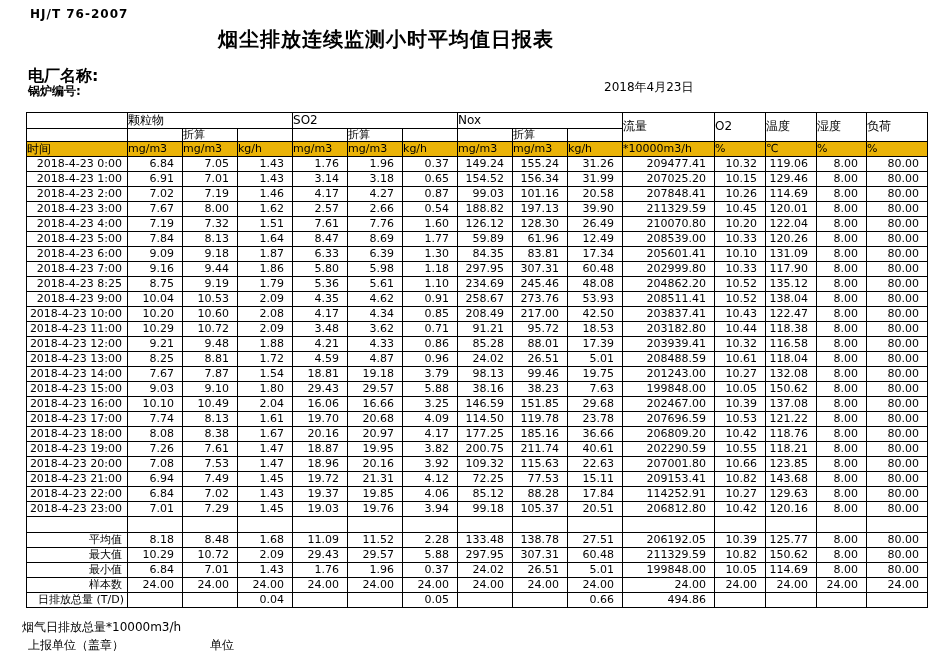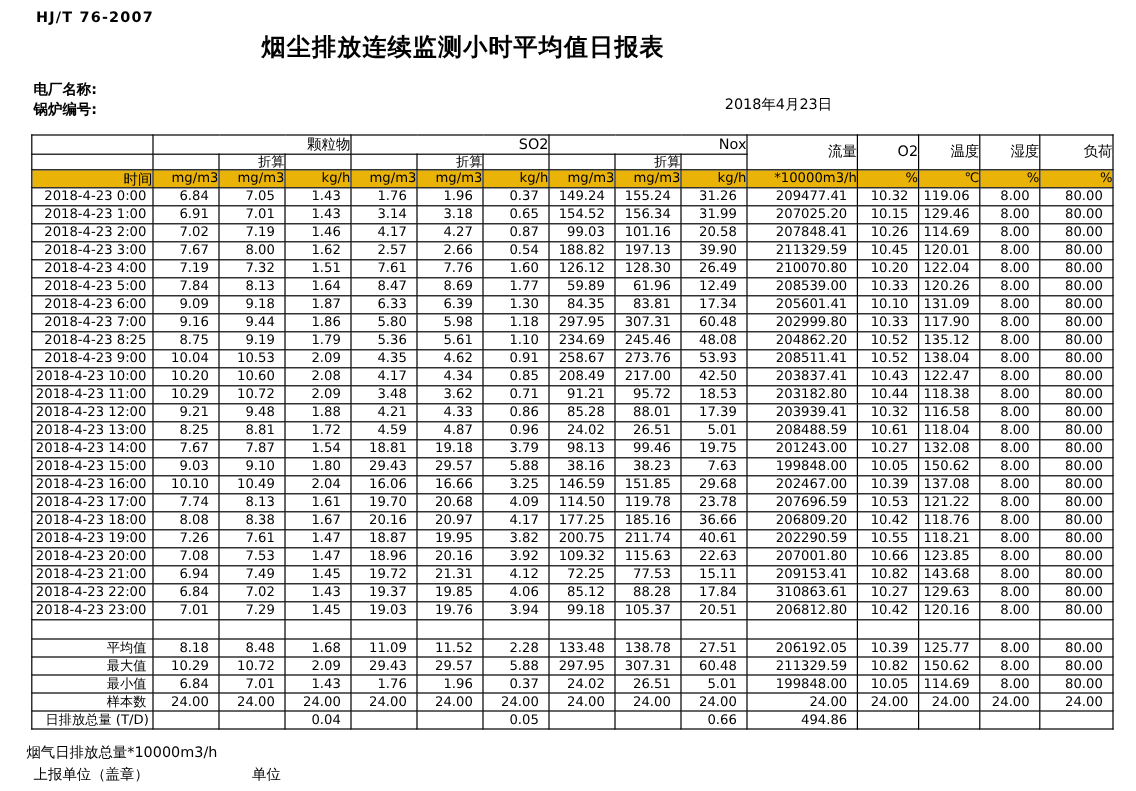--- a/index.html
+++ b/index.html
@@ -2,32 +2,32 @@
 <html><head>
 <meta charset="utf-8">
 <style>
   html,body{margin:0;padding:0;}
   body{
     width:947px;height:659px;position:relative;background:#ffffff;color:#000;
     font-family:"DejaVu Sans","Liberation Sans",sans-serif;
   }
   .standard{position:absolute;left:30px;top:7px;font-size:12px;font-weight:bold;letter-spacing:1px;}
   .title{position:absolute;left:218px;top:26px;font-size:20px;font-weight:bold;letter-spacing:1px;}
-  .plant-label{position:absolute;left:28px;top:66px;font-size:12px;font-weight:bold;}
+  .plant-label{position:absolute;left:28px;top:66px;font-size:16px;font-weight:bold;}
   .boiler-label{position:absolute;left:28px;top:83px;font-size:12px;font-weight:bold;}
   .report-date{position:absolute;left:568px;top:79px;font-size:12px;margin-left:36px;}
   table.report{
     position:absolute;left:26px;top:112px;width:902px;
     border-collapse:collapse;table-layout:fixed;
   }
   table.report td{
     border:1px solid #000;overflow:hidden;white-space:nowrap;
     font-size:11px;line-height:1.1;
   }
-  thead td{text-align:right;padding:0;}
+  thead td{text-align:left;padding:0;}
   tr.h1 td{height:15px;font-size:12px;}
   tr.h2 td{height:12px;font-size:11px;}
   tr.h3 td{height:14px;background:#eab308;font-size:11px;}
   tbody td{height:14px;text-align:right;padding:0 8px 0 0;}
   tbody td.c-time{padding-right:5px;}
   tbody tr.blank td{height:15px;}
   td.c-rel{position:relative;}
   .overflow-label{position:absolute;right:3px;top:1px;white-space:nowrap;font-size:11px;}
   .footer-note{position:absolute;left:22px;top:619px;font-size:12px;}
   .footer-report-unit{position:absolute;left:28px;top:637px;font-size:12px;}
@@ -481,21 +481,21 @@
         <td class="c-time">2018-4-23 22:00</td>
         <td class="c-num">6.84</td>
         <td class="c-num">7.02</td>
         <td class="c-num">1.43</td>
         <td class="c-num">19.37</td>
         <td class="c-num">19.85</td>
         <td class="c-num">4.06</td>
         <td class="c-num">85.12</td>
         <td class="c-num">88.28</td>
         <td class="c-num">17.84</td>
-        <td class="c-num">310863.61</td>
+        <td class="c-num">114252.91</td>
         <td class="c-num">10.27</td>
         <td class="c-num">129.63</td>
         <td class="c-num">8.00</td>
         <td class="c-num">80.00</td>
       </tr>
       <tr>
         <td class="c-time">2018-4-23 23:00</td>
         <td class="c-num">7.01</td>
         <td class="c-num">7.29</td>
         <td class="c-num">1.45</td>

